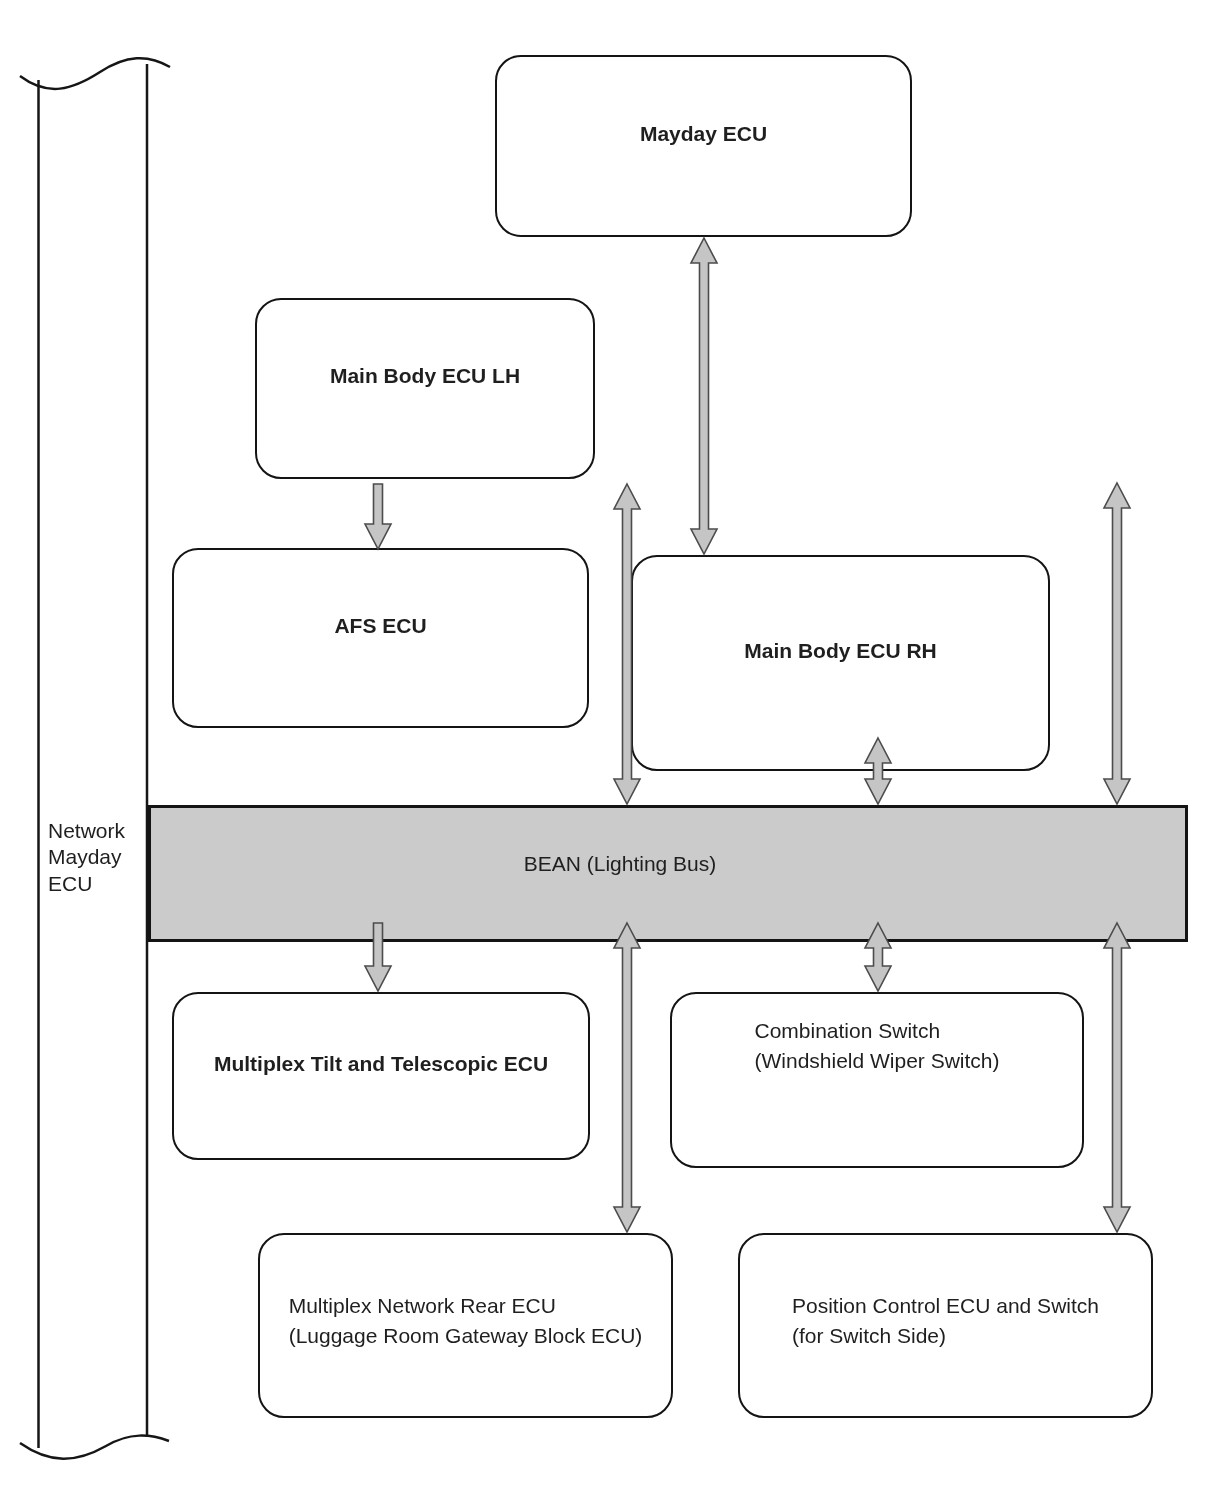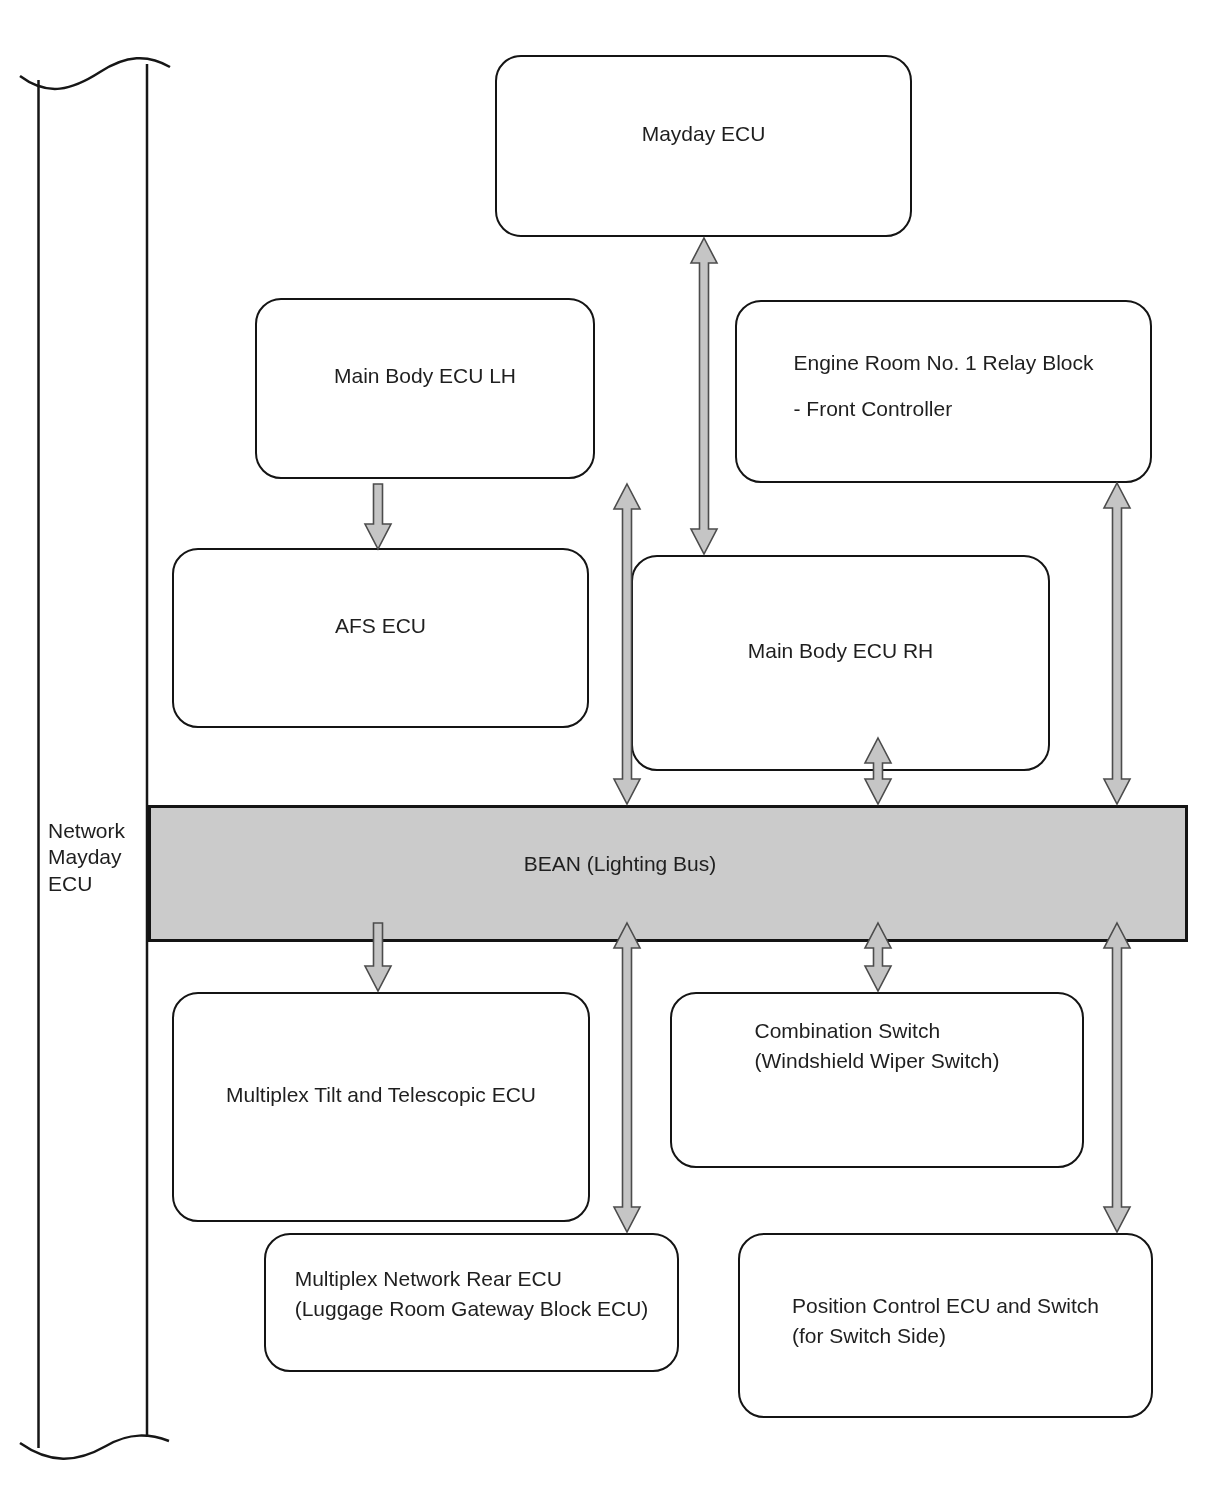--- a/index.html
+++ b/index.html
@@ -10,21 +10,21 @@
   svg.layer{position:absolute;left:0;top:0;width:1210px;height:1498px;pointer-events:none;}
   #arrow-layer{z-index:3;}
   #bar-layer{z-index:1;}
   #arrow-layer polygon{fill:#c5c5c5;stroke:#4c4c4c;stroke-width:1.6;}
   #bar-layer path{fill:none;stroke:#161616;stroke-width:2.5;}
   .node{
     position:absolute;box-sizing:border-box;background:#ffffff;
     border:2.5px solid #141414;border-radius:26px;
     font-size:21px;line-height:1.45;z-index:2;
   }
-  .node.single{display:flex;align-items:center;justify-content:center;text-align:right;}
+  .node.single{display:flex;align-items:center;justify-content:center;text-align:right;font-weight:bold;}
   .node.single .lbl{position:relative;top:-12px;}
   .node.two{display:flex;justify-content:center;}
   .node.two .lines{text-align:left;width:max-content;}
   .node.wide-gap .lines div + div{margin-top:16px;}
   .bus{
     position:absolute;left:148px;top:805px;width:1040px;height:137px;
     box-sizing:border-box;background:#cbcbcb;border:3px solid #141414;
     display:flex;align-items:center;justify-content:center;
     font-size:21px;z-index:2;
   }
@@ -49,47 +49,41 @@
   <div class="gw-label">Network Mayday ECU</div>
 
   <div class="node single" style="left:495px;top:55px;width:417px;height:182px">
     <div class="lbl">Mayday ECU</div>
   </div>
 
   <div class="node single" style="left:255px;top:298px;width:340px;height:181px">
     <div class="lbl">Main Body ECU LH</div>
   </div>
 
-  <div class="node two wide-gap" style="left:735px;top:300px;width:417px;height:183px;padding-top:46px">
-    <div class="lines">
-      <div>Engine Room No. 1 Relay Block</div>
-      <div>- Front Controller</div>
-    </div>
-  </div>
 
   <div class="node single" style="left:172px;top:548px;width:417px;height:180px">
     <div class="lbl">AFS ECU</div>
   </div>
 
   <div class="node single" style="left:631px;top:555px;width:419px;height:216px">
     <div class="lbl">Main Body ECU RH</div>
   </div>
 
-  <div class="node single" style="left:172px;top:992px;width:418px;height:230px">
+  <div class="node single" style="left:172px;top:992px;width:418px;height:168px">
     <div class="lbl">Multiplex Tilt and Telescopic ECU</div>
   </div>
 
   <div class="node two" style="left:670px;top:992px;width:414px;height:176px;padding-top:22px">
     <div class="lines">
       <div>Combination Switch</div>
       <div>(Windshield Wiper Switch)</div>
     </div>
   </div>
 
-  <div class="node two" style="left:264px;top:1233px;width:415px;height:139px;padding-top:29px">
+  <div class="node two" style="left:258px;top:1233px;width:415px;height:185px;padding-top:56px">
     <div class="lines">
       <div>Multiplex Network Rear ECU</div>
       <div>(Luggage Room Gateway Block ECU)</div>
     </div>
   </div>
 
   <div class="node two" style="left:738px;top:1233px;width:415px;height:185px;padding-top:56px">
     <div class="lines">
       <div>Position Control ECU and Switch</div>
       <div>(for Switch Side)</div>

